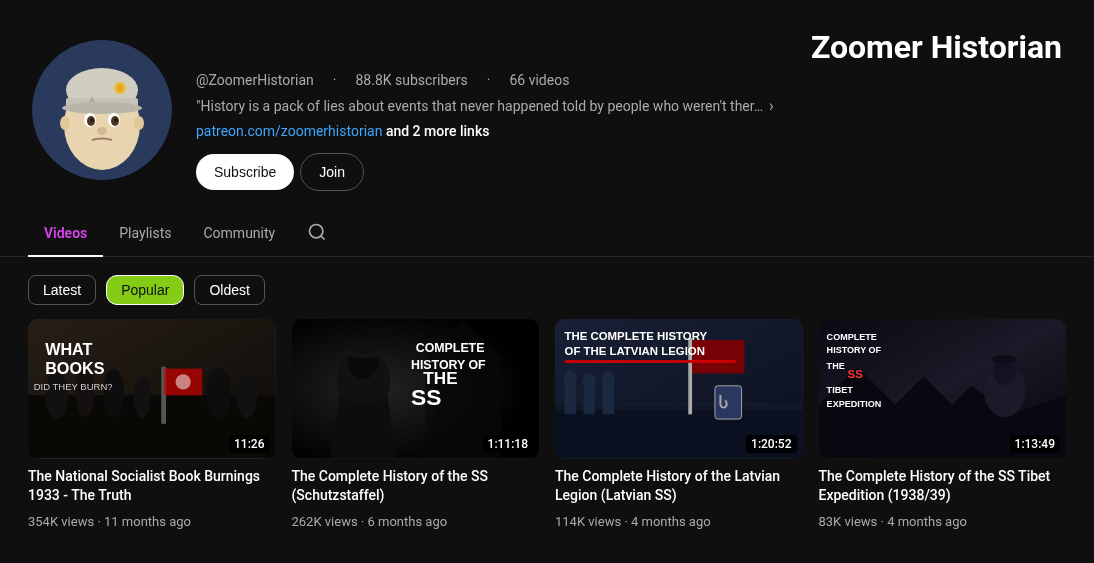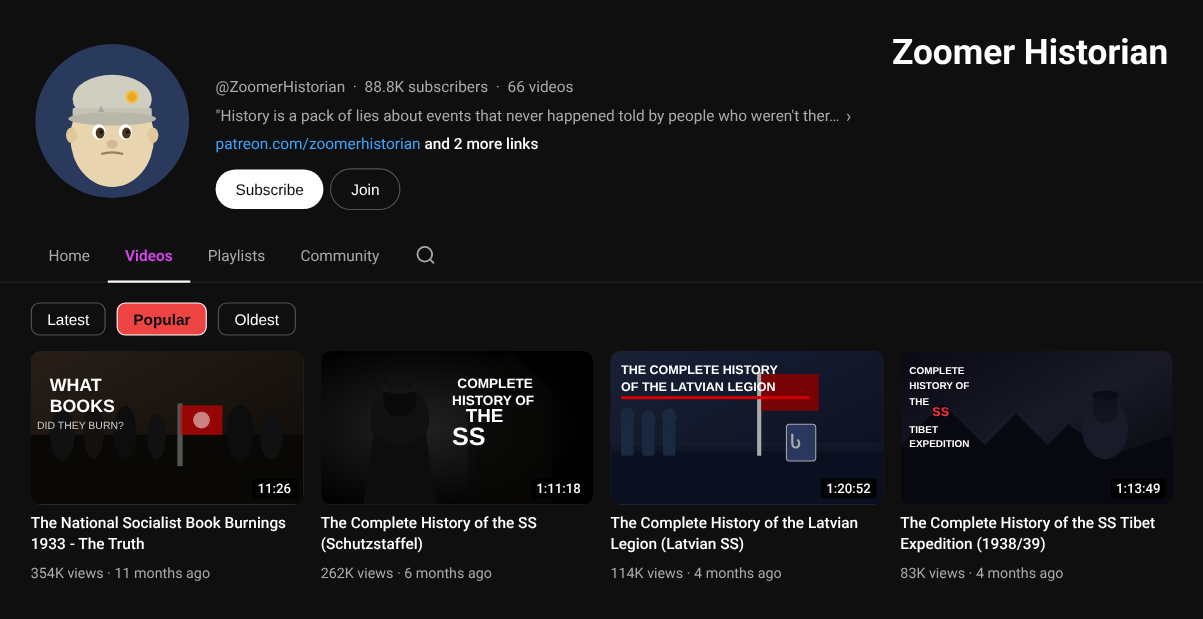--- a/index.html
+++ b/index.html
@@ -53,21 +53,21 @@
       font-weight: 700;
       color: #fff;
       line-height: 1.2;
       text-align: right;
     }
 
     .channel-meta {
       font-size: 14px;
       color: #aaa;
       display: flex;
-      gap: 7px;
+      gap: 19px;
       align-items: center;
     }
 
     .channel-meta span { color: #aaa; }
 
     .channel-description {
       font-size: 14px;
       color: #aaa;
       display: flex;
       align-items: center;
@@ -171,24 +171,25 @@
       background: transparent;
       color: #fff;
       border: 1px solid #555;
       border-radius: 8px;
       padding: 6px 14px;
       font-size: 14px;
       cursor: pointer;
     }
 
     .filter-btn.active {
-      background: #ef4444;
+      background: #84cc16;
       color: #0f0f0f;
       border-color: #fff;
-      font-weight: 700;
+      font-weight: 400;
+      border-radius: 11px;
     }
 
     
     .video-grid {
       display: grid;
       grid-template-columns: repeat(4, 1fr);
       gap: 16px;
       padding: 0 28px 24px 28px;
     }
 
@@ -296,21 +297,20 @@
       <span class="more-links"> and 2 more links</span>
     </div>
     <div class="channel-actions">
       <button class="btn-subscribe">Subscribe</button>
       <button class="btn-join">Join</button>
     </div>
   </div>
 </div>
 
 <nav class="channel-nav">
-  <div class="nav-tab">Home</div>
   <div class="nav-tab active">Videos</div>
   <div class="nav-tab">Playlists</div>
   <div class="nav-tab">Community</div>
   <div class="nav-search">
     <svg width="20" height="20" viewBox="0 0 24 24" fill="none" stroke="#aaa" stroke-width="2">
       <circle cx="11" cy="11" r="8"></circle>
       <path d="m21 21-4.35-4.35"></path>
     </svg>
   </div>
 </nav>

